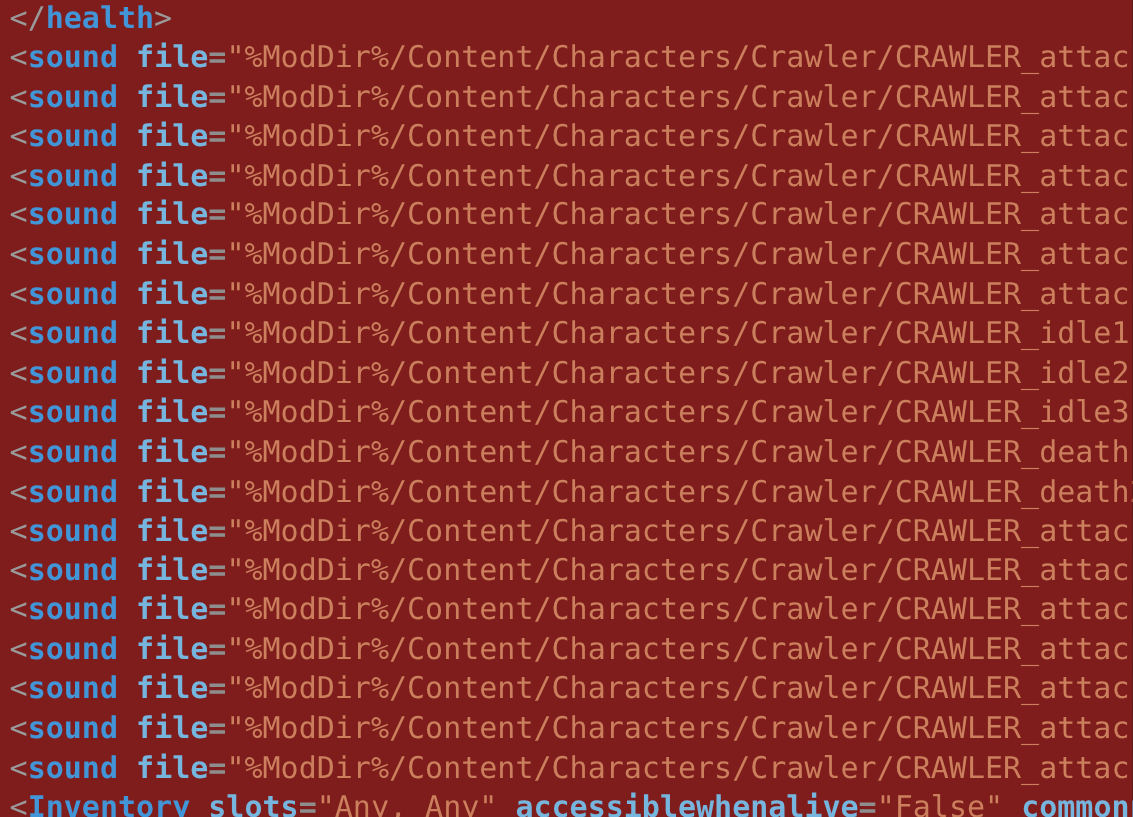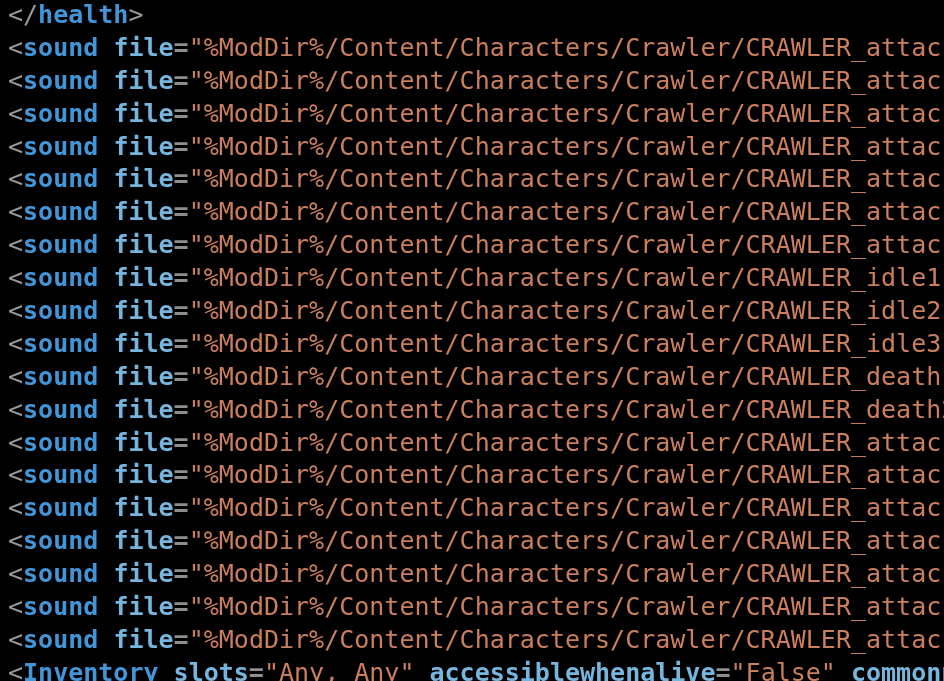--- a/index.html
+++ b/index.html
@@ -33,15 +33,15 @@
   
   .punc      { color: #9a9a9a; }
   .tag       { color: #4296d8; font-weight: bold; }
   .attr      { color: #76b5dd; font-weight: bold; }
   .eq        { color: #8e8e8e; font-weight: bold; }
   .val       { color: #cb7f5d; }
 </style>
 </head>
 <body style="background: rgb(29, 29, 32);">
 
-<div id="editor" style="background: #000000;">
+<div id="editor" style="background: #7f1d1d;">
   <div class="code-area"><div class="line"><span class="punc" style="color: rgb(154, 154, 154);">&lt;/</span><span class="tag" style="color: rgb(66, 150, 216);">health</span><span class="punc" style="color: rgb(154, 154, 154);">&gt;</span></div><div class="line"><span class="punc" style="color: rgb(154, 154, 154);">&lt;</span><span class="tag" style="color: rgb(66, 150, 216);">sound</span><span class="punc" style="color: rgb(154, 154, 154);"> </span><span class="attr" style="color: rgb(118, 181, 221);">file</span><span class="eq" style="color: rgb(142, 142, 142);">=</span><span class="val" style="color: rgb(203, 127, 93);">"%ModDir%/Content/Characters/Crawler/CRAWLER_attack1.ogg"</span></div><div class="line"><span class="punc" style="color: rgb(154, 154, 154);">&lt;</span><span class="tag" style="color: rgb(66, 150, 216);">sound</span><span class="punc" style="color: rgb(154, 154, 154);"> </span><span class="attr" style="color: rgb(118, 181, 221);">file</span><span class="eq" style="color: rgb(142, 142, 142);">=</span><span class="val" style="color: rgb(203, 127, 93);">"%ModDir%/Content/Characters/Crawler/CRAWLER_attack2.ogg"</span></div><div class="line"><span class="punc" style="color: rgb(154, 154, 154);">&lt;</span><span class="tag" style="color: rgb(66, 150, 216);">sound</span><span class="punc" style="color: rgb(154, 154, 154);"> </span><span class="attr" style="color: rgb(118, 181, 221);">file</span><span class="eq" style="color: rgb(142, 142, 142);">=</span><span class="val" style="color: rgb(203, 127, 93);">"%ModDir%/Content/Characters/Crawler/CRAWLER_attack3.ogg"</span></div><div class="line"><span class="punc" style="color: rgb(154, 154, 154);">&lt;</span><span class="tag" style="color: rgb(66, 150, 216);">sound</span><span class="punc" style="color: rgb(154, 154, 154);"> </span><span class="attr" style="color: rgb(118, 181, 221);">file</span><span class="eq" style="color: rgb(142, 142, 142);">=</span><span class="val" style="color: rgb(203, 127, 93);">"%ModDir%/Content/Characters/Crawler/CRAWLER_attack4.ogg"</span></div><div class="line"><span class="punc" style="color: rgb(154, 154, 154);">&lt;</span><span class="tag" style="color: rgb(66, 150, 216);">sound</span><span class="punc" style="color: rgb(154, 154, 154);"> </span><span class="attr" style="color: rgb(118, 181, 221);">file</span><span class="eq" style="color: rgb(142, 142, 142);">=</span><span class="val" style="color: rgb(203, 127, 93);">"%ModDir%/Content/Characters/Crawler/CRAWLER_attack5.ogg"</span></div><div class="line"><span class="punc" style="color: rgb(154, 154, 154);">&lt;</span><span class="tag" style="color: rgb(66, 150, 216);">sound</span><span class="punc" style="color: rgb(154, 154, 154);"> </span><span class="attr" style="color: rgb(118, 181, 221);">file</span><span class="eq" style="color: rgb(142, 142, 142);">=</span><span class="val" style="color: rgb(203, 127, 93);">"%ModDir%/Content/Characters/Crawler/CRAWLER_attack6.ogg"</span></div><div class="line"><span class="punc" style="color: rgb(154, 154, 154);">&lt;</span><span class="tag" style="color: rgb(66, 150, 216);">sound</span><span class="punc" style="color: rgb(154, 154, 154);"> </span><span class="attr" style="color: rgb(118, 181, 221);">file</span><span class="eq" style="color: rgb(142, 142, 142);">=</span><span class="val" style="color: rgb(203, 127, 93);">"%ModDir%/Content/Characters/Crawler/CRAWLER_attack7.ogg"</span></div><div class="line"><span class="punc" style="color: rgb(154, 154, 154);">&lt;</span><span class="tag" style="color: rgb(66, 150, 216);">sound</span><span class="punc" style="color: rgb(154, 154, 154);"> </span><span class="attr" style="color: rgb(118, 181, 221);">file</span><span class="eq" style="color: rgb(142, 142, 142);">=</span><span class="val" style="color: rgb(203, 127, 93);">"%ModDir%/Content/Characters/Crawler/CRAWLER_idle1.ogg"</span></div><div class="line"><span class="punc" style="color: rgb(154, 154, 154);">&lt;</span><span class="tag" style="color: rgb(66, 150, 216);">sound</span><span class="punc" style="color: rgb(154, 154, 154);"> </span><span class="attr" style="color: rgb(118, 181, 221);">file</span><span class="eq" style="color: rgb(142, 142, 142);">=</span><span class="val" style="color: rgb(203, 127, 93);">"%ModDir%/Content/Characters/Crawler/CRAWLER_idle2.ogg"</span></div><div class="line"><span class="punc" style="color: rgb(154, 154, 154);">&lt;</span><span class="tag" style="color: rgb(66, 150, 216);">sound</span><span class="punc" style="color: rgb(154, 154, 154);"> </span><span class="attr" style="color: rgb(118, 181, 221);">file</span><span class="eq" style="color: rgb(142, 142, 142);">=</span><span class="val" style="color: rgb(203, 127, 93);">"%ModDir%/Content/Characters/Crawler/CRAWLER_idle3.ogg"</span></div><div class="line"><span class="punc" style="color: rgb(154, 154, 154);">&lt;</span><span class="tag" style="color: rgb(66, 150, 216);">sound</span><span class="punc" style="color: rgb(154, 154, 154);"> </span><span class="attr" style="color: rgb(118, 181, 221);">file</span><span class="eq" style="color: rgb(142, 142, 142);">=</span><span class="val" style="color: rgb(203, 127, 93);">"%ModDir%/Content/Characters/Crawler/CRAWLER_death1.ogg"</span></div><div class="line"><span class="punc" style="color: rgb(154, 154, 154);">&lt;</span><span class="tag" style="color: rgb(66, 150, 216);">sound</span><span class="punc" style="color: rgb(154, 154, 154);"> </span><span class="attr" style="color: rgb(118, 181, 221);">file</span><span class="eq" style="color: rgb(142, 142, 142);">=</span><span class="val" style="color: rgb(203, 127, 93);">"%ModDir%/Content/Characters/Crawler/CRAWLER_death2.ogg"</span></div><div class="line"><span class="punc" style="color: rgb(154, 154, 154);">&lt;</span><span class="tag" style="color: rgb(66, 150, 216);">sound</span><span class="punc" style="color: rgb(154, 154, 154);"> </span><span class="attr" style="color: rgb(118, 181, 221);">file</span><span class="eq" style="color: rgb(142, 142, 142);">=</span><span class="val" style="color: rgb(203, 127, 93);">"%ModDir%/Content/Characters/Crawler/CRAWLER_attack1.ogg"</span></div><div class="line"><span class="punc" style="color: rgb(154, 154, 154);">&lt;</span><span class="tag" style="color: rgb(66, 150, 216);">sound</span><span class="punc" style="color: rgb(154, 154, 154);"> </span><span class="attr" style="color: rgb(118, 181, 221);">file</span><span class="eq" style="color: rgb(142, 142, 142);">=</span><span class="val" style="color: rgb(203, 127, 93);">"%ModDir%/Content/Characters/Crawler/CRAWLER_attack2.ogg"</span></div><div class="line"><span class="punc" style="color: rgb(154, 154, 154);">&lt;</span><span class="tag" style="color: rgb(66, 150, 216);">sound</span><span class="punc" style="color: rgb(154, 154, 154);"> </span><span class="attr" style="color: rgb(118, 181, 221);">file</span><span class="eq" style="color: rgb(142, 142, 142);">=</span><span class="val" style="color: rgb(203, 127, 93);">"%ModDir%/Content/Characters/Crawler/CRAWLER_attack3.ogg"</span></div><div class="line"><span class="punc" style="color: rgb(154, 154, 154);">&lt;</span><span class="tag" style="color: rgb(66, 150, 216);">sound</span><span class="punc" style="color: rgb(154, 154, 154);"> </span><span class="attr" style="color: rgb(118, 181, 221);">file</span><span class="eq" style="color: rgb(142, 142, 142);">=</span><span class="val" style="color: rgb(203, 127, 93);">"%ModDir%/Content/Characters/Crawler/CRAWLER_attack4.ogg"</span></div><div class="line"><span class="punc" style="color: rgb(154, 154, 154);">&lt;</span><span class="tag" style="color: rgb(66, 150, 216);">sound</span><span class="punc" style="color: rgb(154, 154, 154);"> </span><span class="attr" style="color: rgb(118, 181, 221);">file</span><span class="eq" style="color: rgb(142, 142, 142);">=</span><span class="val" style="color: rgb(203, 127, 93);">"%ModDir%/Content/Characters/Crawler/CRAWLER_attack5.ogg"</span></div><div class="line"><span class="punc" style="color: rgb(154, 154, 154);">&lt;</span><span class="tag" style="color: rgb(66, 150, 216);">sound</span><span class="punc" style="color: rgb(154, 154, 154);"> </span><span class="attr" style="color: rgb(118, 181, 221);">file</span><span class="eq" style="color: rgb(142, 142, 142);">=</span><span class="val" style="color: rgb(203, 127, 93);">"%ModDir%/Content/Characters/Crawler/CRAWLER_attack6.ogg"</span></div><div class="line"><span class="punc" style="color: rgb(154, 154, 154);">&lt;</span><span class="tag" style="color: rgb(66, 150, 216);">sound</span><span class="punc" style="color: rgb(154, 154, 154);"> </span><span class="attr" style="color: rgb(118, 181, 221);">file</span><span class="eq" style="color: rgb(142, 142, 142);">=</span><span class="val" style="color: rgb(203, 127, 93);">"%ModDir%/Content/Characters/Crawler/CRAWLER_attack7.ogg"</span></div><div class="line"><span class="punc" style="color: rgb(154, 154, 154);">&lt;</span><span class="tag" style="color: rgb(66, 150, 216);">Inventory</span><span class="punc" style="color: rgb(154, 154, 154);"> </span><span class="attr" style="color: rgb(118, 181, 221);">slots</span><span class="eq" style="color: rgb(142, 142, 142);">=</span><span class="val" style="color: rgb(203, 127, 93);">"Any, Any"</span><span class="punc" style="color: rgb(154, 154, 154);"> </span><span class="attr" style="color: rgb(118, 181, 221);">accessiblewhenalive</span><span class="eq" style="color: rgb(142, 142, 142);">=</span><span class="val" style="color: rgb(203, 127, 93);">"False"</span><span class="punc" style="color: rgb(154, 154, 154);"> </span><span class="attr" style="color: rgb(118, 181, 221);">commonness</span></div></div>
 </div>
 
 </body></html>

